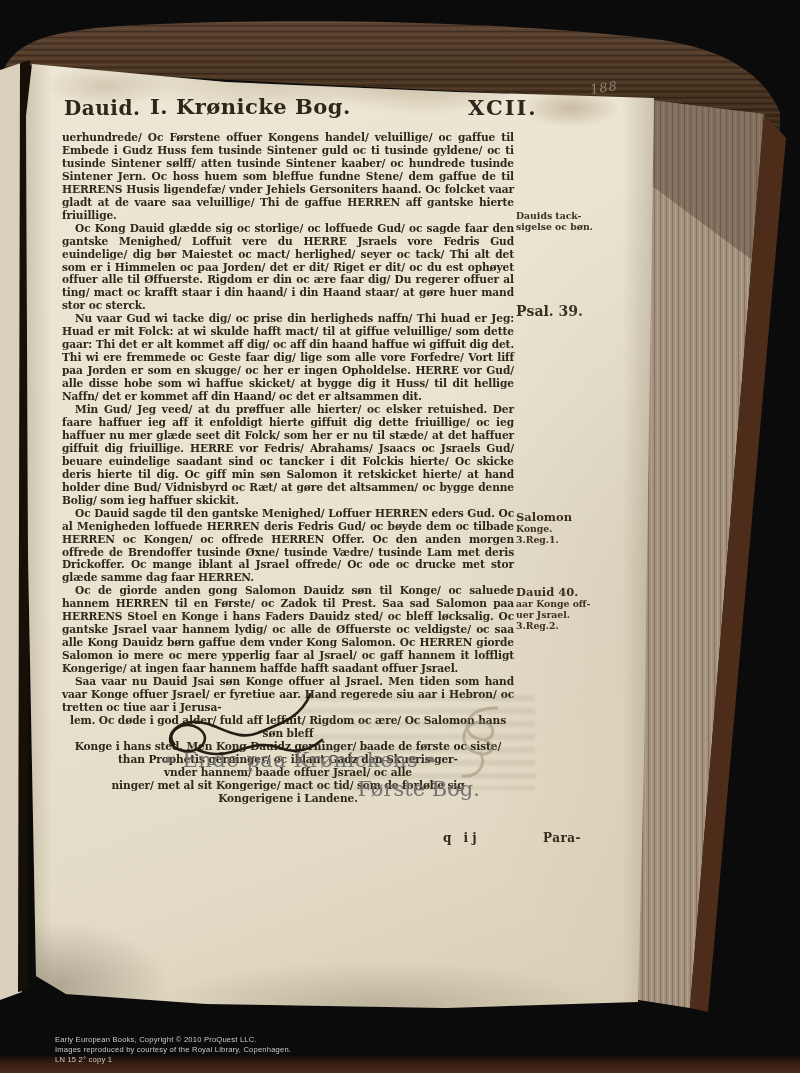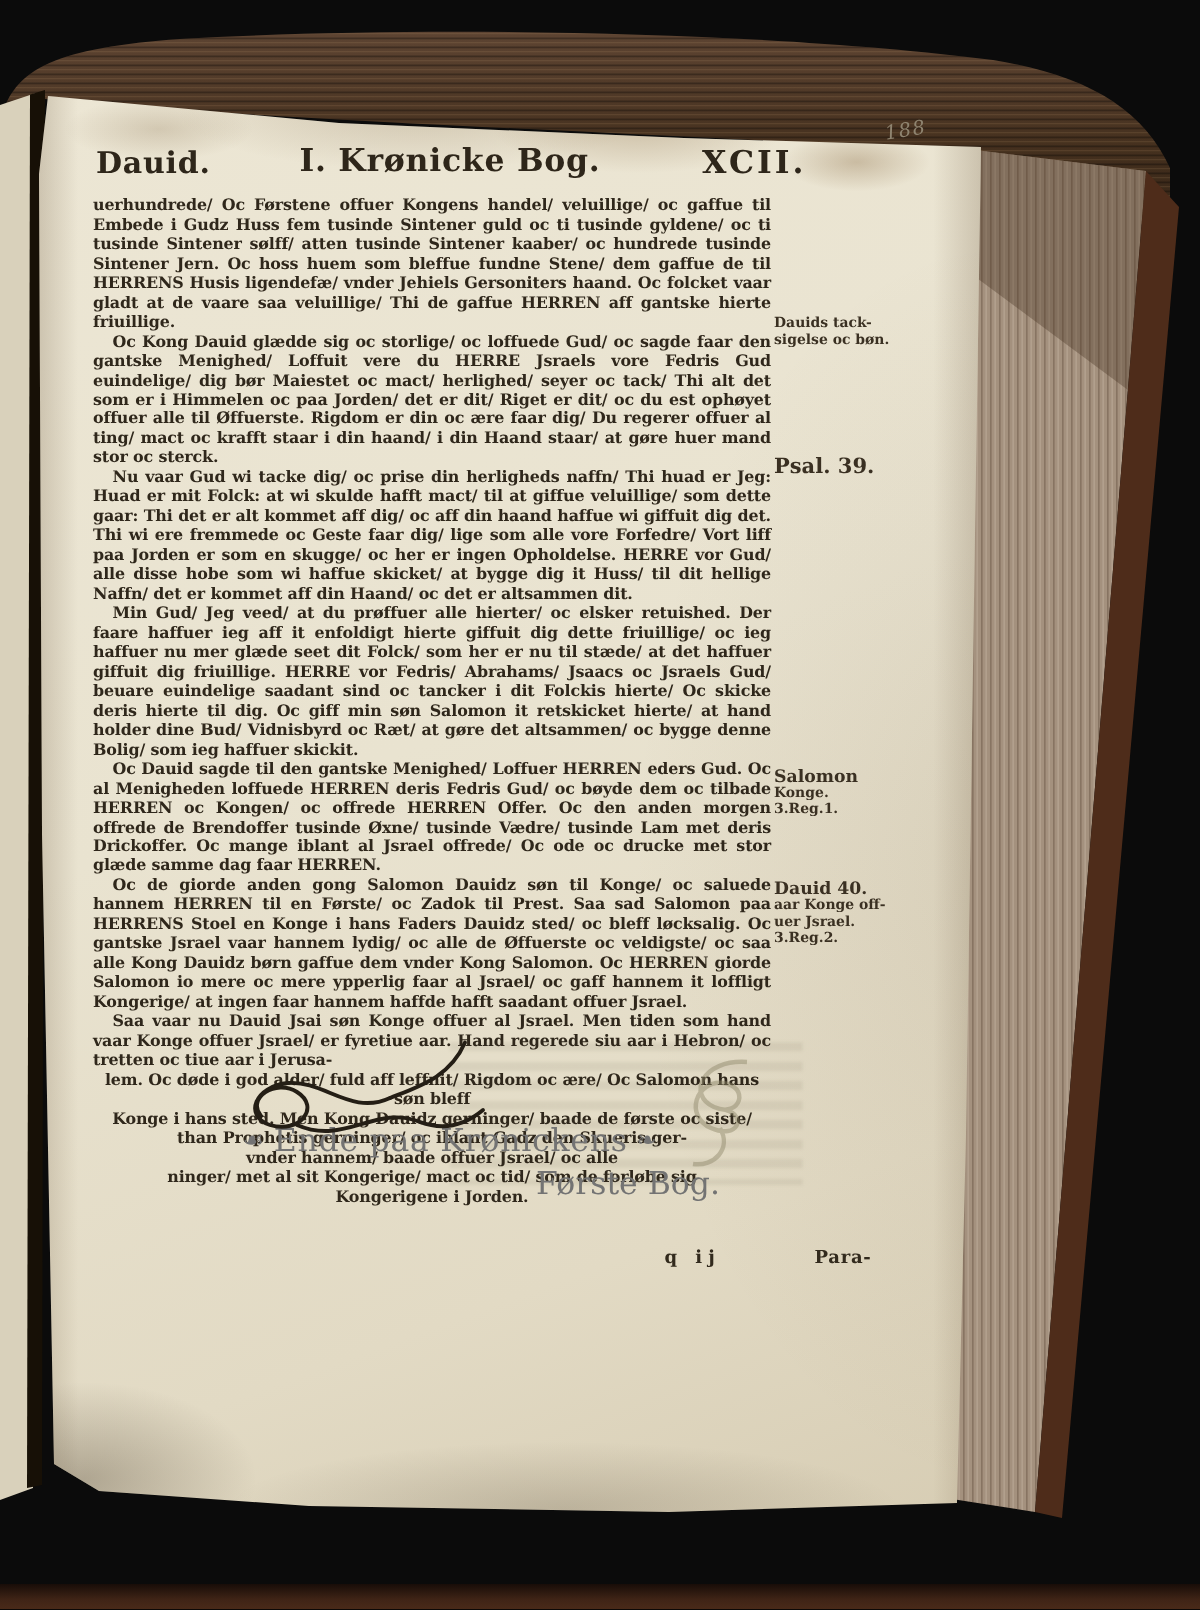--- a/index.html
+++ b/index.html
@@ -35,21 +35,21 @@
   }
   
   .showthrough {
     position:absolute; left:300px; top:695px; width:235px; height:95px; z-index:3;
     background:repeating-linear-gradient(rgba(105,100,78,.10) 0 6px, transparent 6px 13px);
     filter:blur(1px);
   }
   
   .content { position:absolute; left:0; top:0; width:800px; height:1073px; z-index:5; color:#2e261a; }
   .hdr-left  { position:absolute; left:64px;  top:96px;  font-size:20px; font-weight:bold; letter-spacing:.5px; }
-  .hdr-center{ position:absolute; left:150px; top:94px;  width:300px; text-align:center; font-size:21px; font-weight:bold; letter-spacing:.5px; }
+  .hdr-center{ position:absolute; left:150px; top:94px;  width:300px; font-size:21px; font-weight:bold; letter-spacing:.5px; }
   .hdr-right { position:absolute; left:468px; top:95px;  font-size:21px; font-weight:bold; letter-spacing:2px; }
   .folio {
     position:absolute; left:590px; top:80px; font-size:13px; font-style:italic;
     color:#8f8470; transform:rotate(-9deg); letter-spacing:1px;
   }
   .body-col {
     position:absolute; left:62px; top:131px; width:452px;
     font-size:10.6px; line-height:12.95px; text-align:justify; color:#2f271b;
     font-weight:600; letter-spacing:-.1px;
   }
@@ -144,21 +144,21 @@
       <p>Min Gud/ Jeg veed/ at du prøffuer alle hierter/ oc elsker retuished. Der faare haffuer ieg aff it enfoldigt hierte giffuit dig dette friuillige/ oc ieg haffuer nu mer glæde seet dit Folck/ som her er nu til stæde/ at det haffuer giffuit dig friuillige. HERRE vor Fedris/ Abrahams/ Jsaacs oc Jsraels Gud/ beuare euindelige saadant sind oc tancker i dit Folckis hierte/ Oc skicke deris hierte til dig. Oc giff min søn Salomon it retskicket hierte/ at hand holder dine Bud/ Vidnisbyrd oc Ræt/ at gøre det altsammen/ oc bygge denne Bolig/ som ieg haffuer skickit.</p>
       <p>Oc Dauid sagde til den gantske Menighed/ Loffuer HERREN eders Gud. Oc al Menigheden loffuede HERREN deris Fedris Gud/ oc bøyde dem oc tilbade HERREN oc Kongen/ oc offrede HERREN Offer. Oc den anden morgen offrede de Brendoffer tusinde Øxne/ tusinde Vædre/ tusinde Lam met deris Drickoffer. Oc mange iblant al Jsrael offrede/ Oc ode oc drucke met stor glæde samme dag faar HERREN.</p>
       <p>Oc de giorde anden gong Salomon Dauidz søn til Konge/ oc saluede hannem HERREN til en Første/ oc Zadok til Prest. Saa sad Salomon paa HERRENS Stoel en Konge i hans Faders Dauidz sted/ oc bleff løcksalig. Oc gantske Jsrael vaar hannem lydig/ oc alle de Øffuerste oc veldigste/ oc saa alle Kong Dauidz børn gaffue dem vnder Kong Salomon. Oc HERREN giorde Salomon io mere oc mere ypperlig faar al Jsrael/ oc gaff hannem it loffligt Kongerige/ at ingen faar hannem haffde hafft saadant offuer Jsrael.</p>
       <p>Saa vaar nu Dauid Jsai søn Konge offuer al Jsrael. Men tiden som hand vaar Konge offuer Jsrael/ er fyretiue aar. Hand regerede siu aar i Hebron/ oc tretten oc tiue aar i Jerusa-</p>
       <div class="taper">
         <div>lem. Oc døde i god alder/ fuld aff leffnit/ Rigdom oc ære/ Oc Salomon hans søn bleff</div>
         <div>Konge i hans sted. Men Kong Dauidz gerninger/ baade de første oc siste/</div>
         <div>than Prophetis gerninger/ oc iblant Gadz den Skueris ger-</div>
         <div>vnder hannem/ baade offuer Jsrael/ oc alle</div>
         <div>ninger/ met al sit Kongerige/ mact oc tid/ som de forløbe sig</div>
-        <div>Kongerigene i Jorden.</div>
+        <div>Kongerigene i Landene.</div>
       </div>
     </div>
 
     <div class="marginal mn1 mn-small">
       <div>Dauids tack-</div>
       <div>sigelse oc bøn.</div>
     </div>
     <div class="marginal mn2">Psal. 39.</div>
     <div class="marginal mn3">
       <div class="mn-big">Salomon</div>
@@ -193,14 +193,19 @@
       </div>
       <div class="l2">Første Bog.</div>
     </div>
 
     <div class="sig-row">
       <span class="sig">q ij</span>
       <span class="catch">Para-</span>
     </div>
   </div>
 
+  <div class="credit">
+    <div>Early European Books, Copyright © 2010 ProQuest LLC.</div>
+    <div>Images reproduced by courtesy of the Royal Library, Copenhagen.</div>
+    <div>LN 15 2° copy 1</div>
+  </div>
 
 </div>
 
 </body></html>

